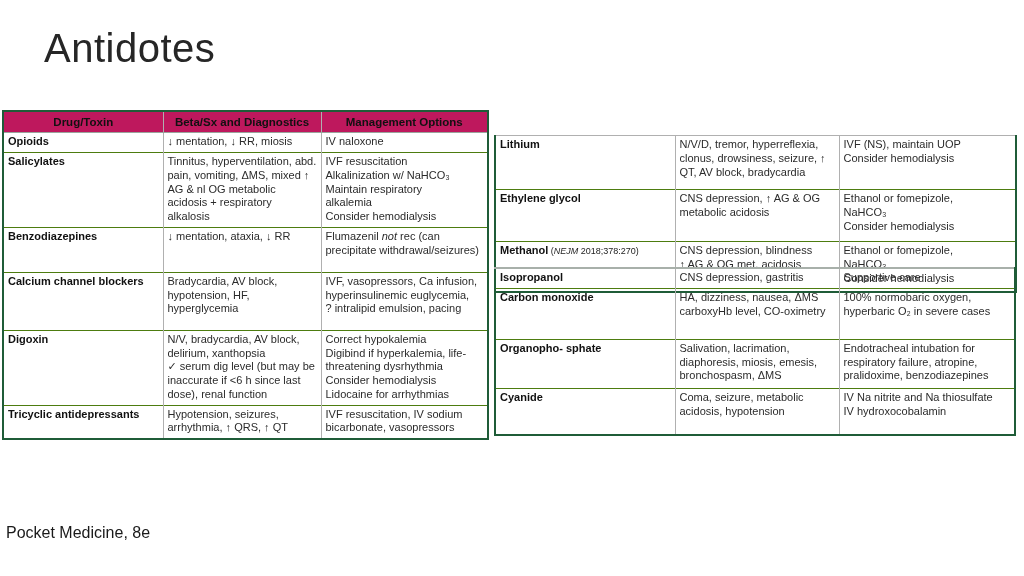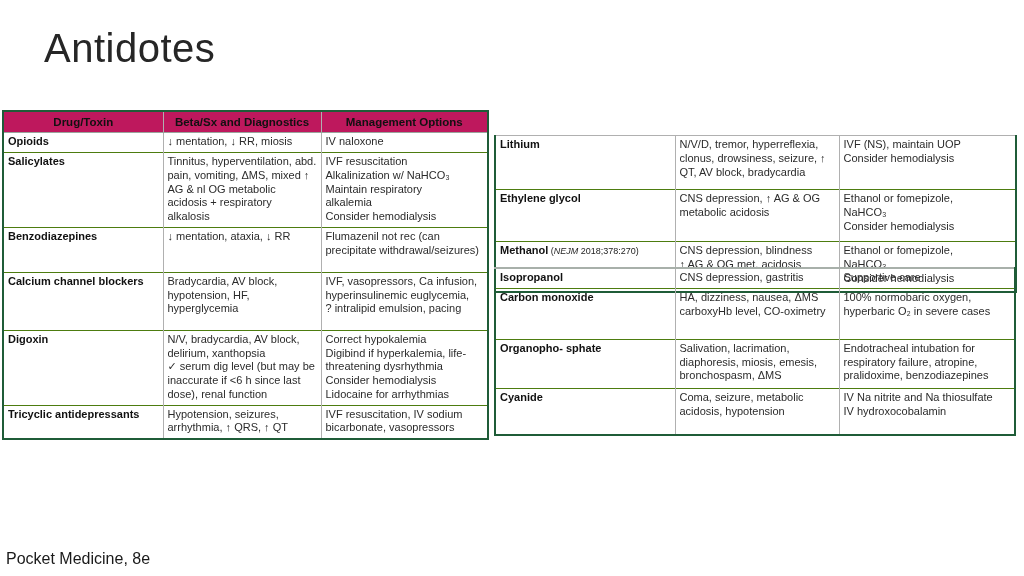--- a/index.html
+++ b/index.html
@@ -14,21 +14,21 @@
     position: absolute;
     left: 44px; top: 26px;
     font-size: 40px;
     font-weight: 400;
     color: #262626;
     letter-spacing: 0.5px;
     text-align: right;
   }
   .footer {
     position: absolute;
-    left: 6px; top: 550px;
+    left: 6px; top: 524px;
     font-size: 16px;
     color: #1a1a1a;
   }
   .tbl-wrap { position: absolute; }
   .tbl-left  { left: 2px;   top: 110px; width: 485px; }
   .tbl-rightA{ left: 494px; top: 108px; width: 521px; margin-top: 27px; }
   .tbl-rightB{ left: 494px; top: 267px; width: 520px; border-radius: 7px; }
 
   table {
     border-collapse: collapse;
@@ -56,21 +56,21 @@
   td {
     vertical-align: top;
     padding: 2px 4px 3px 4px;
     border-top: 1px solid #4d7c0f;
     border-left: 1px solid #b0b0b0;
     white-space: pre-line;
   }
   td:first-child { border-left: none; }
   tr.first-row td { border-top: none; }
   td.drug { font-weight: bold; color: #111111; white-space: normal; }
-  .it  { }
+  .it  { font-style: italic; }
   .ref { font-weight: normal; font-size: 9px; color: #222222; }
   .ref .it { font-style: italic; }
 </style>
 </head>
 <body>
 
 <div class="title">Antidotes</div>
 
 <div class="tbl-wrap tbl-left">
   <table>

